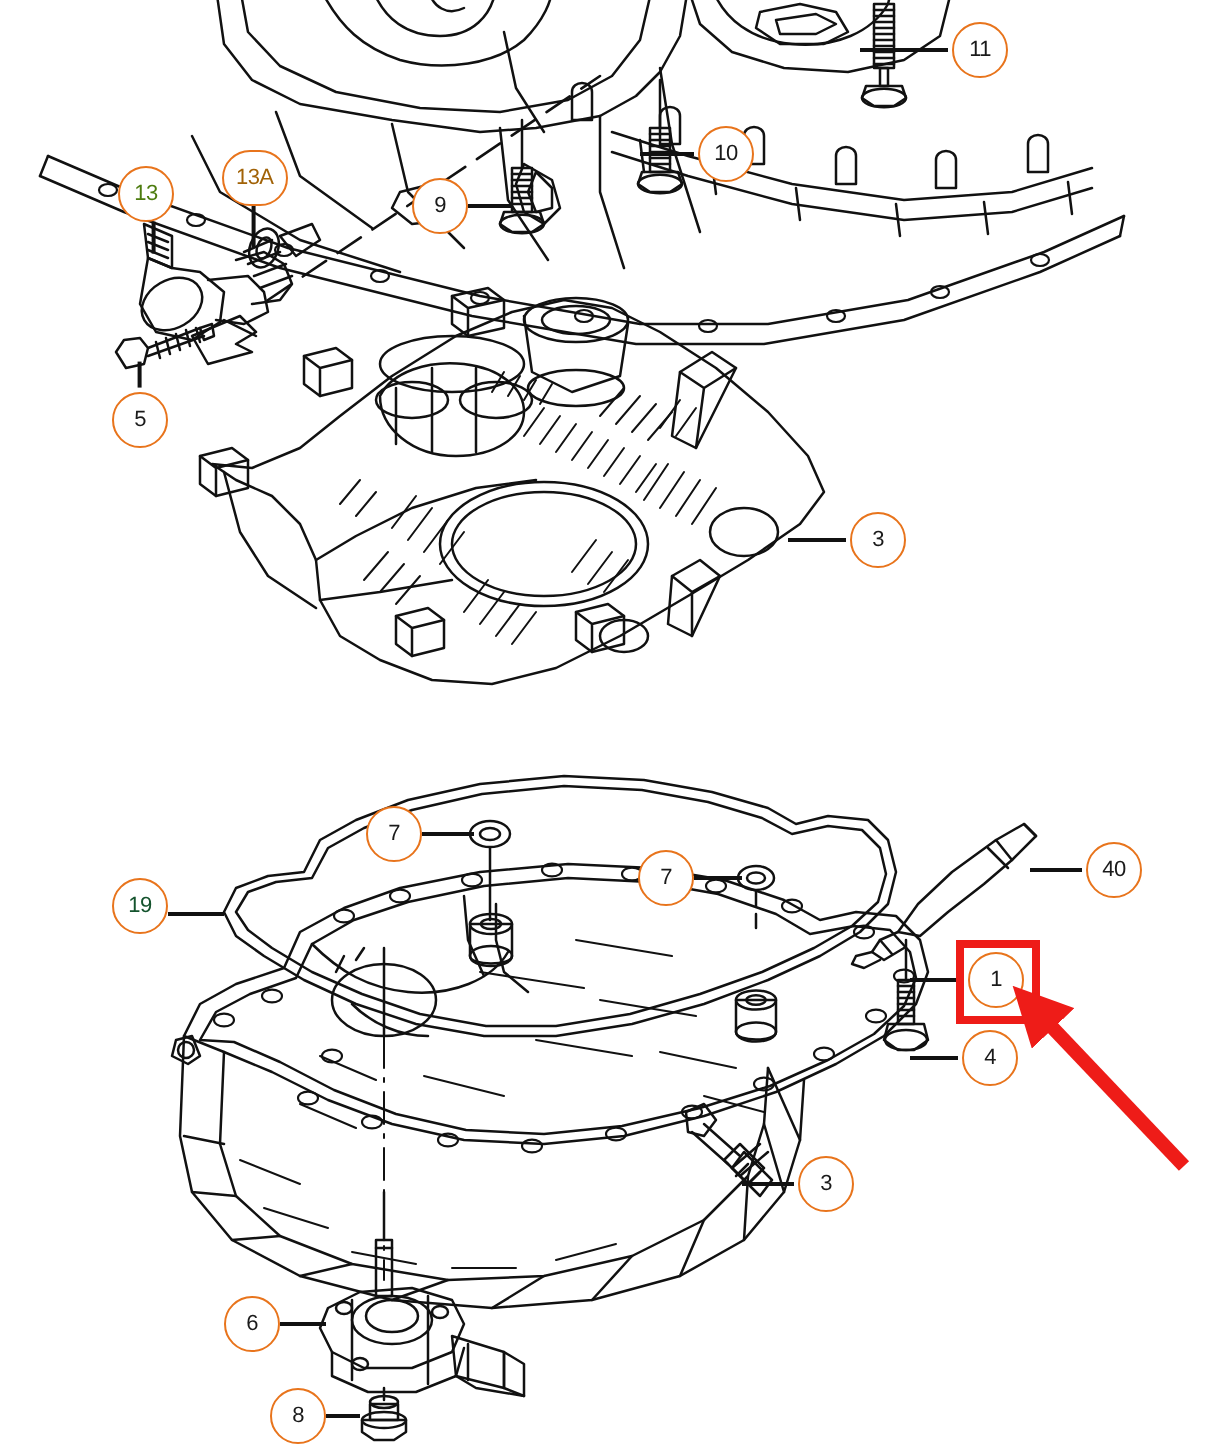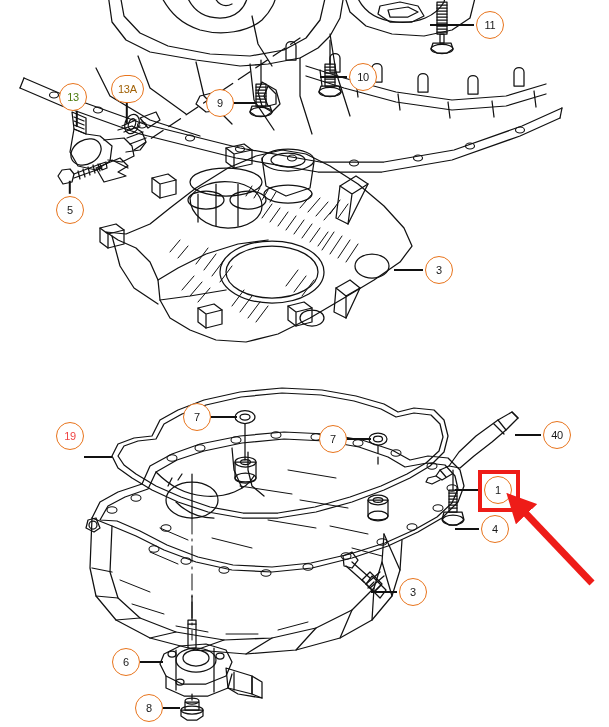--- a/index.html
+++ b/index.html
@@ -434,21 +434,21 @@
       <div class="callout round" style="left: 476px; top: 11px; border-color: rgb(232, 116, 28); background: rgb(255, 255, 255); color: rgb(26, 26, 26);">11</div>
       <div class="callout round" style="left: 349px; top: 63px; border-color: rgb(232, 116, 28); background: rgb(255, 255, 255); color: rgb(26, 26, 26);">10</div>
       <div class="callout stadium" style="left: 111px; top: 75px; border-color: rgb(232, 116, 28); background: rgb(255, 255, 255); color: #a16207;">13A</div>
       <div class="callout round" style="left: 59px; top: 83px; border-color: rgb(232, 116, 28); background: rgb(255, 255, 255); color: #4d7c0f;">13</div>
       <div class="callout round" style="left: 206px; top: 89px; border-color: rgb(232, 116, 28); background: rgb(255, 255, 255); color: rgb(26, 26, 26);">9</div>
       <div class="callout round" style="left: 56px; top: 196px; border-color: rgb(232, 116, 28); background: rgb(255, 255, 255); color: rgb(26, 26, 26);">5</div>
       <div class="callout round" style="left: 425px; top: 256px; border-color: rgb(232, 116, 28); background: rgb(255, 255, 255); color: rgb(26, 26, 26);">3</div>
       <div class="callout round" style="left: 183px; top: 403px; border-color: rgb(232, 116, 28); background: rgb(255, 255, 255); color: rgb(26, 26, 26);">7</div>
       <div class="callout round" style="left: 319px; top: 425px; border-color: rgb(232, 116, 28); background: rgb(255, 255, 255); color: rgb(26, 26, 26);">7</div>
       <div class="callout round" style="left: 543px; top: 421px; border-color: rgb(232, 116, 28); background: rgb(255, 255, 255); color: rgb(26, 26, 26);">40</div>
-      <div class="callout round" style="left: 56px; top: 422px; border-color: rgb(232, 116, 28); background: rgb(255, 255, 255); color: #ef4444; text-align: center;">19</div>
+      <div class="callout round" style="left: 56px; top: 439px; border-color: rgb(232, 116, 28); background: rgb(255, 255, 255); color: #14532d; text-align: center;">19</div>
       <div class="callout round" style="left: 484px; top: 476px; border-color: rgb(232, 116, 28); background: rgb(255, 255, 255); color: rgb(26, 26, 26);">1</div>
       <div class="callout round" style="left: 481px; top: 515px; border-color: rgb(232, 116, 28); background: rgb(255, 255, 255); color: rgb(26, 26, 26);">4</div>
       <div class="callout round" style="left: 399px; top: 578px; border-color: rgb(232, 116, 28); background: rgb(255, 255, 255); color: rgb(26, 26, 26);">3</div>
       <div class="callout round" style="left: 112px; top: 648px; border-color: rgb(232, 116, 28); background: rgb(255, 255, 255); color: rgb(26, 26, 26);">6</div>
       <div class="callout round" style="left: 135px; top: 694px; border-color: rgb(232, 116, 28); background: rgb(255, 255, 255); color: rgb(26, 26, 26);">8</div>
     </div>
 
   <div class="hl-box" id="hl-box" style="left: 478px; top: 470px; width: 42px; height: 42px; border-color: rgb(238, 28, 24);"></div>
 
   <svg id="arrow-layer" style="position:absolute;left:0;top:0;width:609px;height:727px;pointer-events:none;" viewBox="0 0 609 727">

